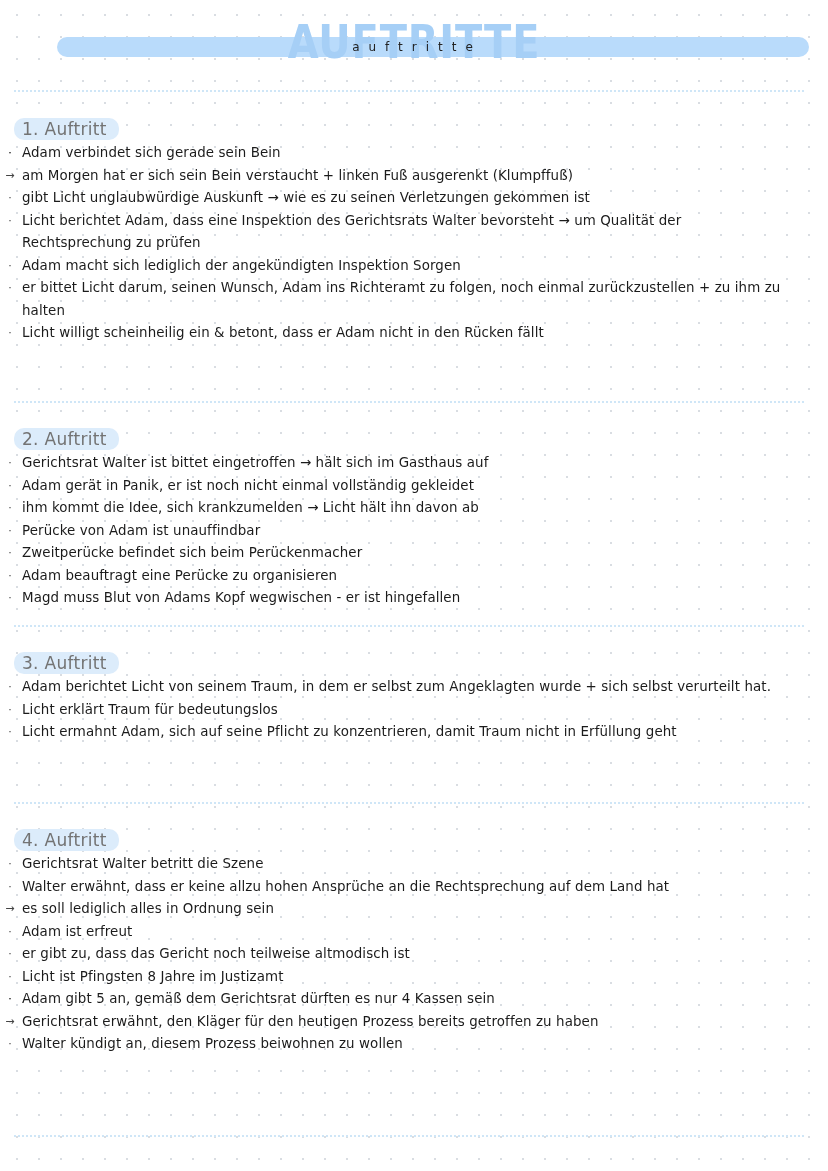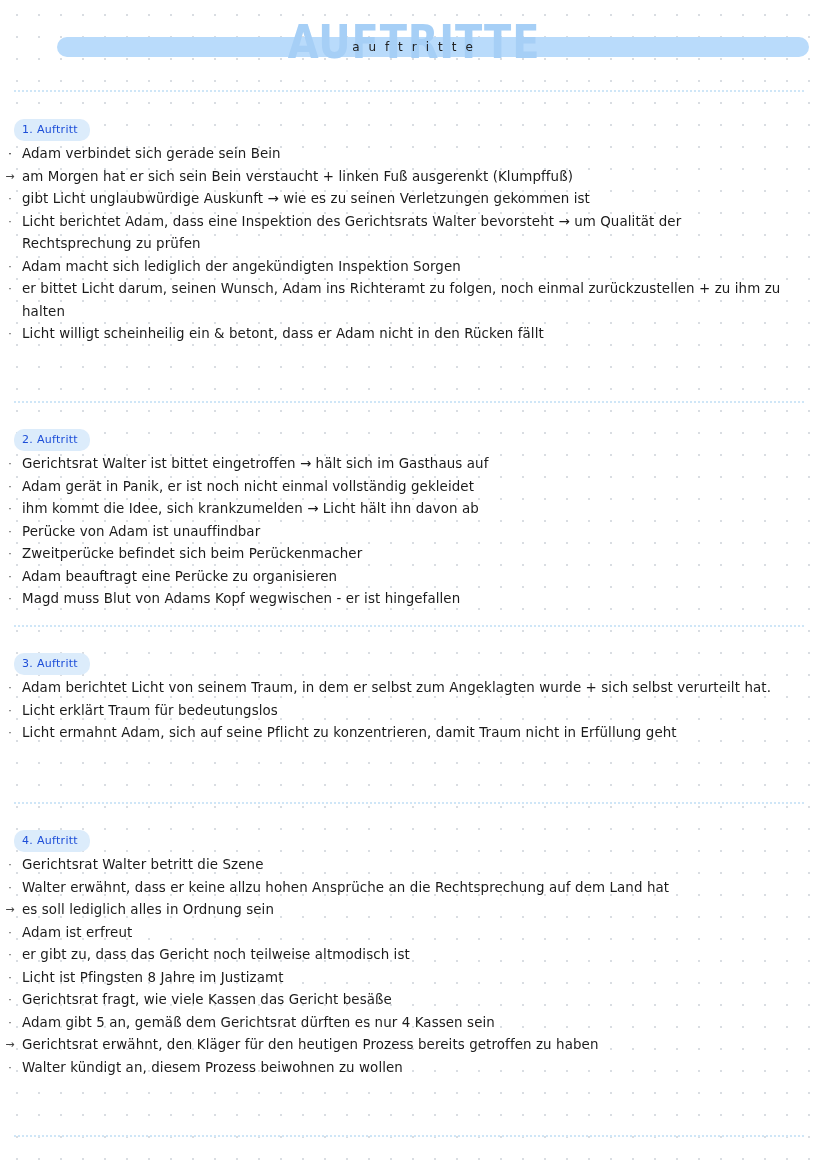--- a/index.html
+++ b/index.html
@@ -29,21 +29,21 @@
     padding-left: 6px; box-sizing: border-box;
   }
   .divider {
     position: absolute; left: 14px; width: 790px; height: 0;
     border-top: 2px dotted #cfe6f7;
   }
   .section { position: absolute; left: 0; width: 828px; }
   .heading {
     display: inline-block; margin-left: 14px; padding: 0 12px 0 8px;
     background: #dcecfb; border-radius: 10px; height: 22px; line-height: 22px;
-    font-size: 11px; color: #1d4ed8; letter-spacing: 0.3px;
+    font-size: 17px; color: #737373; letter-spacing: 0.3px;
   }
   .items { margin: 2px 0 0 0; padding: 0; list-style: none; }
   .item {
     position: relative; padding-left: 22px; padding-right: 40px;
     font-size: 13.4px; line-height: 22.5px; color: #1b1b1b; letter-spacing: 0.1px;
   }
   .bullet {
     position: absolute; left: 5px; top: 0; width: 10px; text-align: center;
     font-size: 11px; color: #444;
   }
@@ -103,21 +103,21 @@
 
 <div class="section" style="top:829px">
   <div class="heading">4. Auftritt</div>
   <ul class="items">
     <li class="item"><span class="bullet">·</span><span>Gerichtsrat Walter betritt die Szene</span></li>
     <li class="item"><span class="bullet">·</span><span>Walter erwähnt, dass er keine allzu hohen Ansprüche an die Rechtsprechung auf dem Land hat</span></li>
     <li class="item"><span class="bullet">→</span><span>es soll lediglich alles in Ordnung sein</span></li>
     <li class="item"><span class="bullet">·</span><span>Adam ist erfreut</span></li>
     <li class="item"><span class="bullet">·</span><span>er gibt zu, dass das Gericht noch teilweise altmodisch ist</span></li>
     <li class="item"><span class="bullet">·</span><span>Licht ist Pfingsten 8 Jahre im Justizamt</span></li>
-    <li class="item"><span class="bullet">·</span><span>Gerichtsrat fragt, wie viele Kassen das Gericht besäße</span></li>
+    <li class="item"><span class="bullet">·</span></li>
     <li class="item"><span class="bullet">·</span><span>Adam gibt 5 an, gemäß dem Gerichtsrat dürften es nur 4 Kassen sein</span></li>
     <li class="item"><span class="bullet">→</span></li>
     <li class="item"><span class="bullet">·</span><span>Gerichtsrat erwähnt, den Kläger für den heutigen Prozess bereits getroffen zu haben</span></li>
     <li class="item"><span class="bullet">·</span><span>Walter kündigt an, diesem Prozess beiwohnen zu wollen</span></li>
   </ul>
 </div>
 
 <div class="divider" style="top:1135px"></div>
 
 </body></html>

